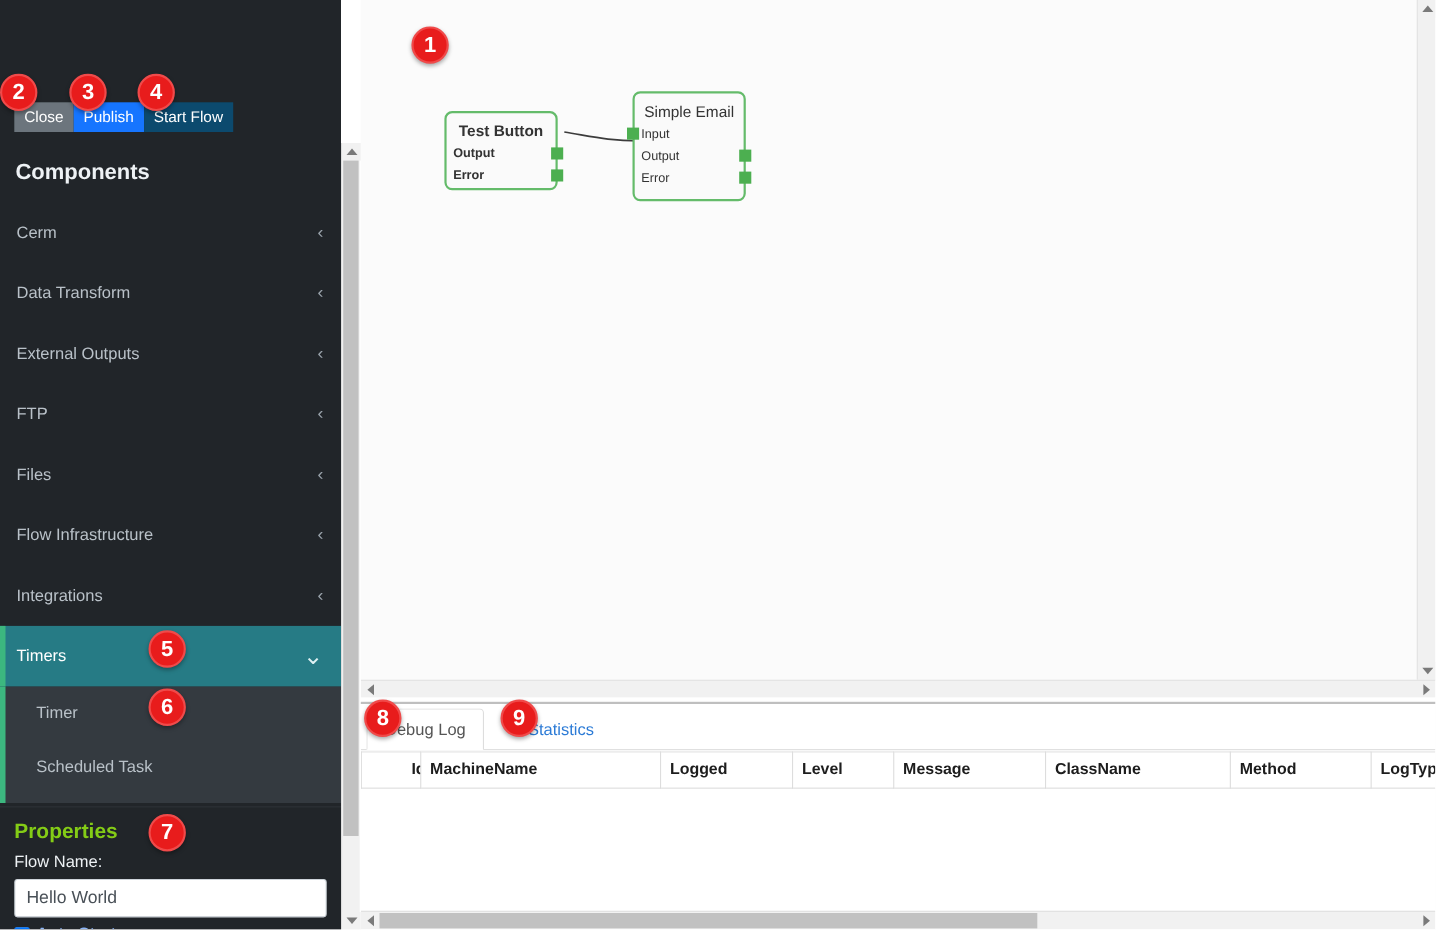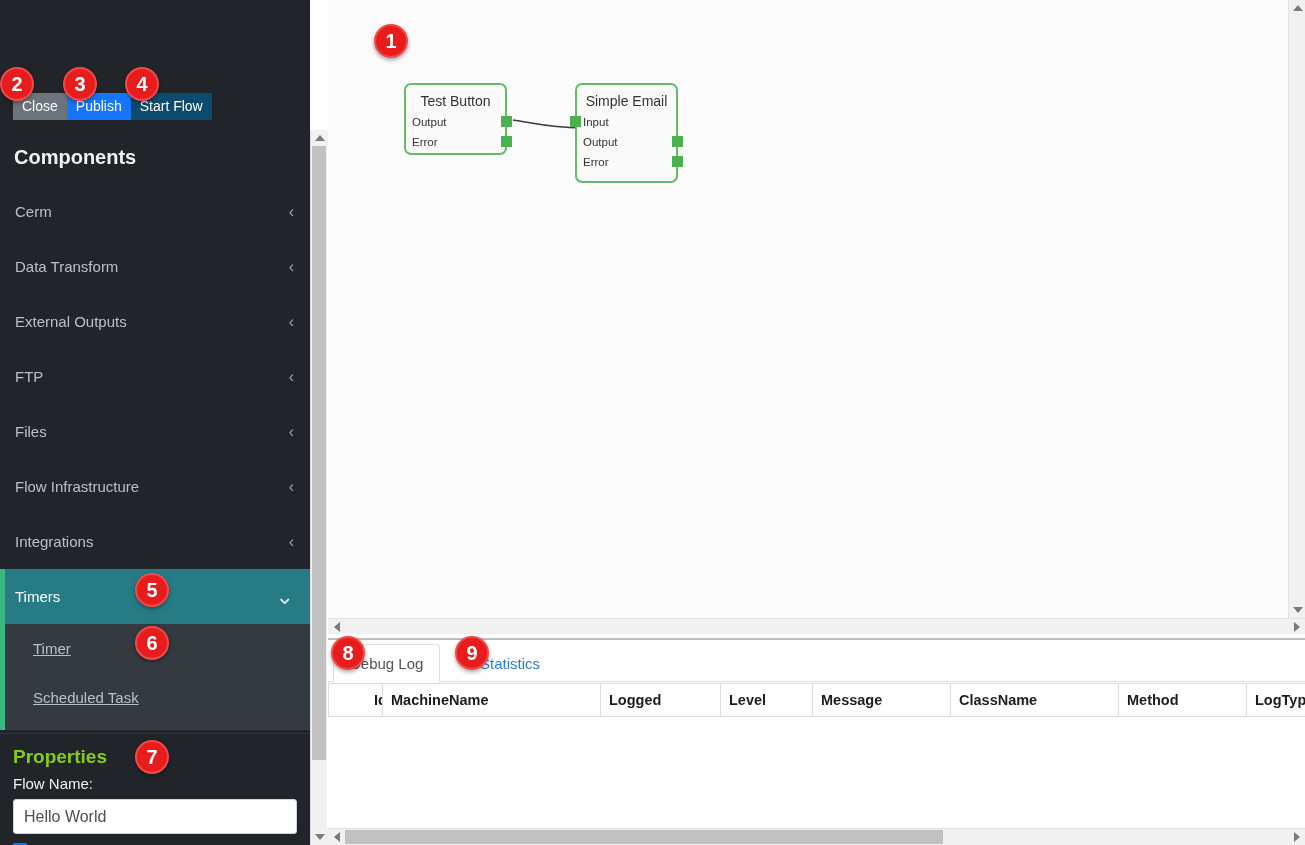--- a/index.html
+++ b/index.html
@@ -102,21 +102,20 @@
     padding-bottom: 8px;
   }
   .sub-item {
     height: 49px;
     display: flex;
     align-items: center;
     padding-left: 28px;
     color: #b9c1c8;
     font-size: 15px;
     cursor: pointer;
-    text-decoration: underline;
   }
 
   #properties-pane {
     position: absolute; left: 0; top: 733px;
     width: 310px; height: 112px;
     background: #212529;
     border-top: 1px solid #2e3337;
     padding: 0 13px;
     overflow: hidden;
   }
@@ -393,21 +392,21 @@
       <span class="tri down"></span>
     </div>
   </div>
 
   <div id="canvas-area">
     <div id="canvas-inner">
       <svg id="edges" width="960" height="618" style="position:absolute;left:0;top:0;pointer-events:none">
         <path d="M 185 120 C 210 124 225 128 253 128" stroke="#3c3c3c" stroke-width="1.6" fill="none"></path>
       </svg>
       <div id="nodes-layer">
-          <div class="node" style="left: 76px; top: 83px; width: 103px; height: 72px;">
+          <div class="node" style="left: 76px; top: 101px; width: 103px; height: 72px; font-weight: bold;">
             <div class="node-title">Test Button</div>
             <div class="port-label" style="left: 6px; top: 30px;">Output</div>
             <div class="port" style="right: -7px; top: 31px;"></div>
             <div class="port-label" style="left: 6px; top: 50px;">Error</div>
             <div class="port" style="right: -7px; top: 51px;"></div>
           </div>
           <div class="node" style="left: 247px; top: 83px; width: 103px; height: 100px;">
             <div class="node-title">Simple Email</div>
             <div class="port-label" style="left: 6px; top: 30px;">Input</div>
             <div class="port" style="left: -7px; top: 31px;"></div>

